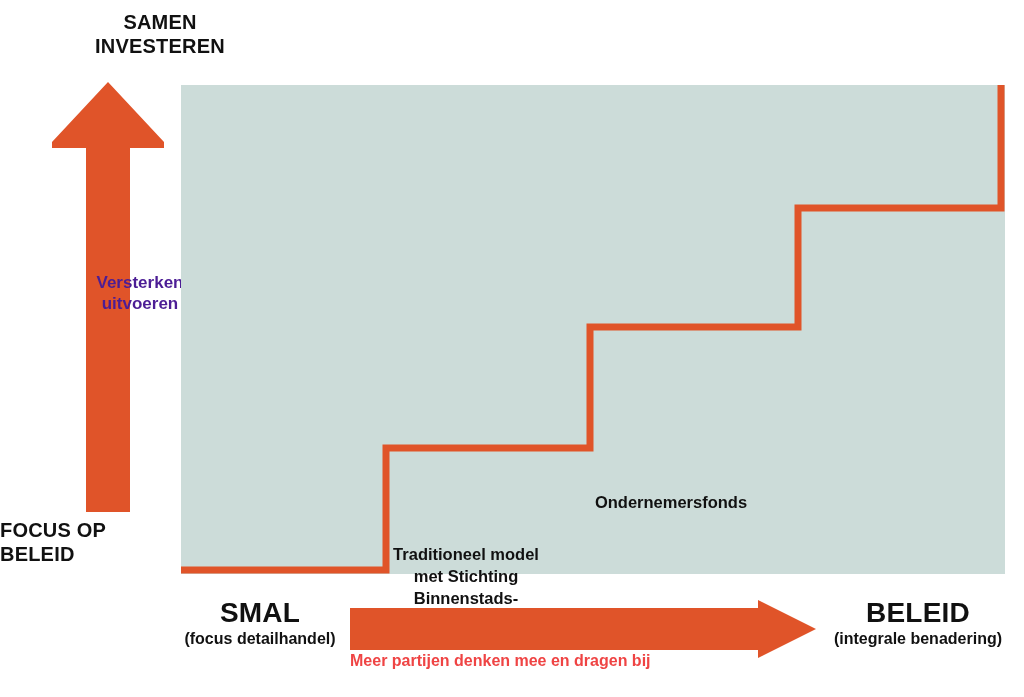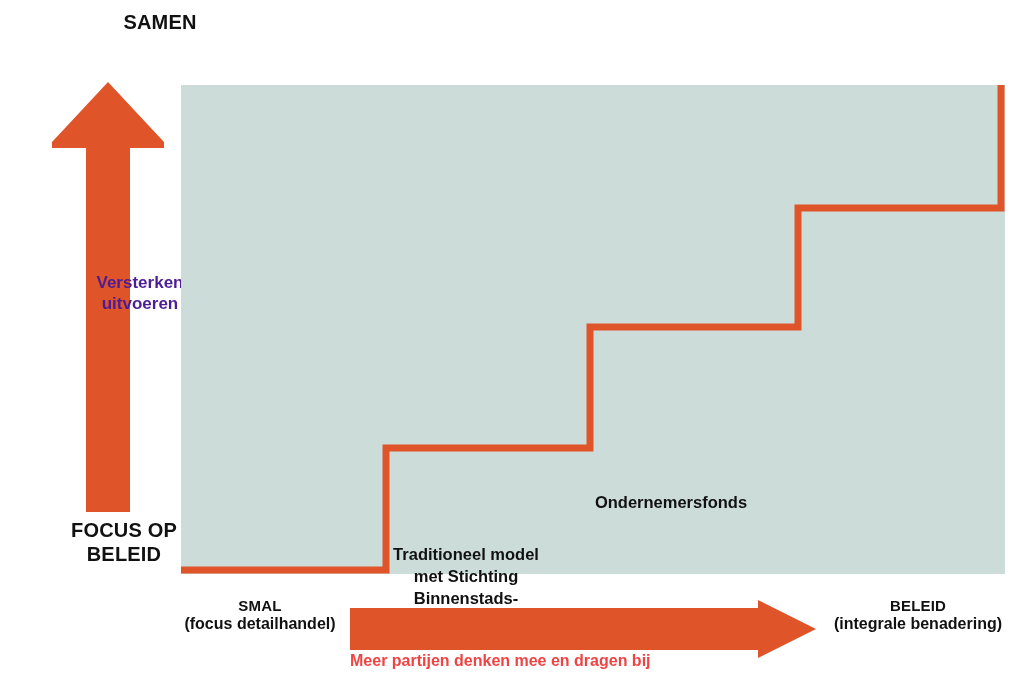--- a/index.html
+++ b/index.html
@@ -33,21 +33,21 @@
     line-height: 1.22;
     color: #111111;
     letter-spacing: 0.2px;
     padding-left: 36px;
   }
   .v-axis-bottom-label {
     position: absolute;
     left: 0px;
     top: 518px;
     width: 248px;
-    text-align: center;
+    text-align: left;
     font-size: 20px;
     font-weight: bold;
     line-height: 1.22;
     color: #111111;
     letter-spacing: 0.2px;
   }
   .v-axis-mid-label {
     position: absolute;
     left: 16px;
     top: 272px;
@@ -78,21 +78,21 @@
   .h-axis-right-label {
     position: absolute;
     left: 812px;
     top: 597px;
     width: 212px;
     text-align: center;
     color: #111111;
   }
   .axis-big {
     display: block;
-    font-size: 15px;
+    font-size: 28px;
     font-weight: bold;
     line-height: 1.16;
     letter-spacing: 0.2px;
   }
   .axis-small {
     display: block;
     font-size: 16px;
     font-weight: bold;
     line-height: 1.2;
   }
@@ -174,20 +174,21 @@
     font-size: 16.5px;
   }
 </style>
 </head>
 <body>
 
 <div id="stage">
 
   <div class="v-axis-top-label">
     <span>SAMEN</span><br>
+    <span>INVESTEREN</span>
   </div>
 
   <svg class="v-arrow" viewBox="0 0 112 430" preserveAspectRatio="none">
     <polygon points="56,0 112,60 112,66 78,66 78,430 34,430 34,66 0,66 0,60" fill="#E05429"></polygon>
   </svg>
 
   <div class="v-axis-mid-label">
     <span>Versterken</span><br>
     <span>uitvoeren</span>
   </div>

